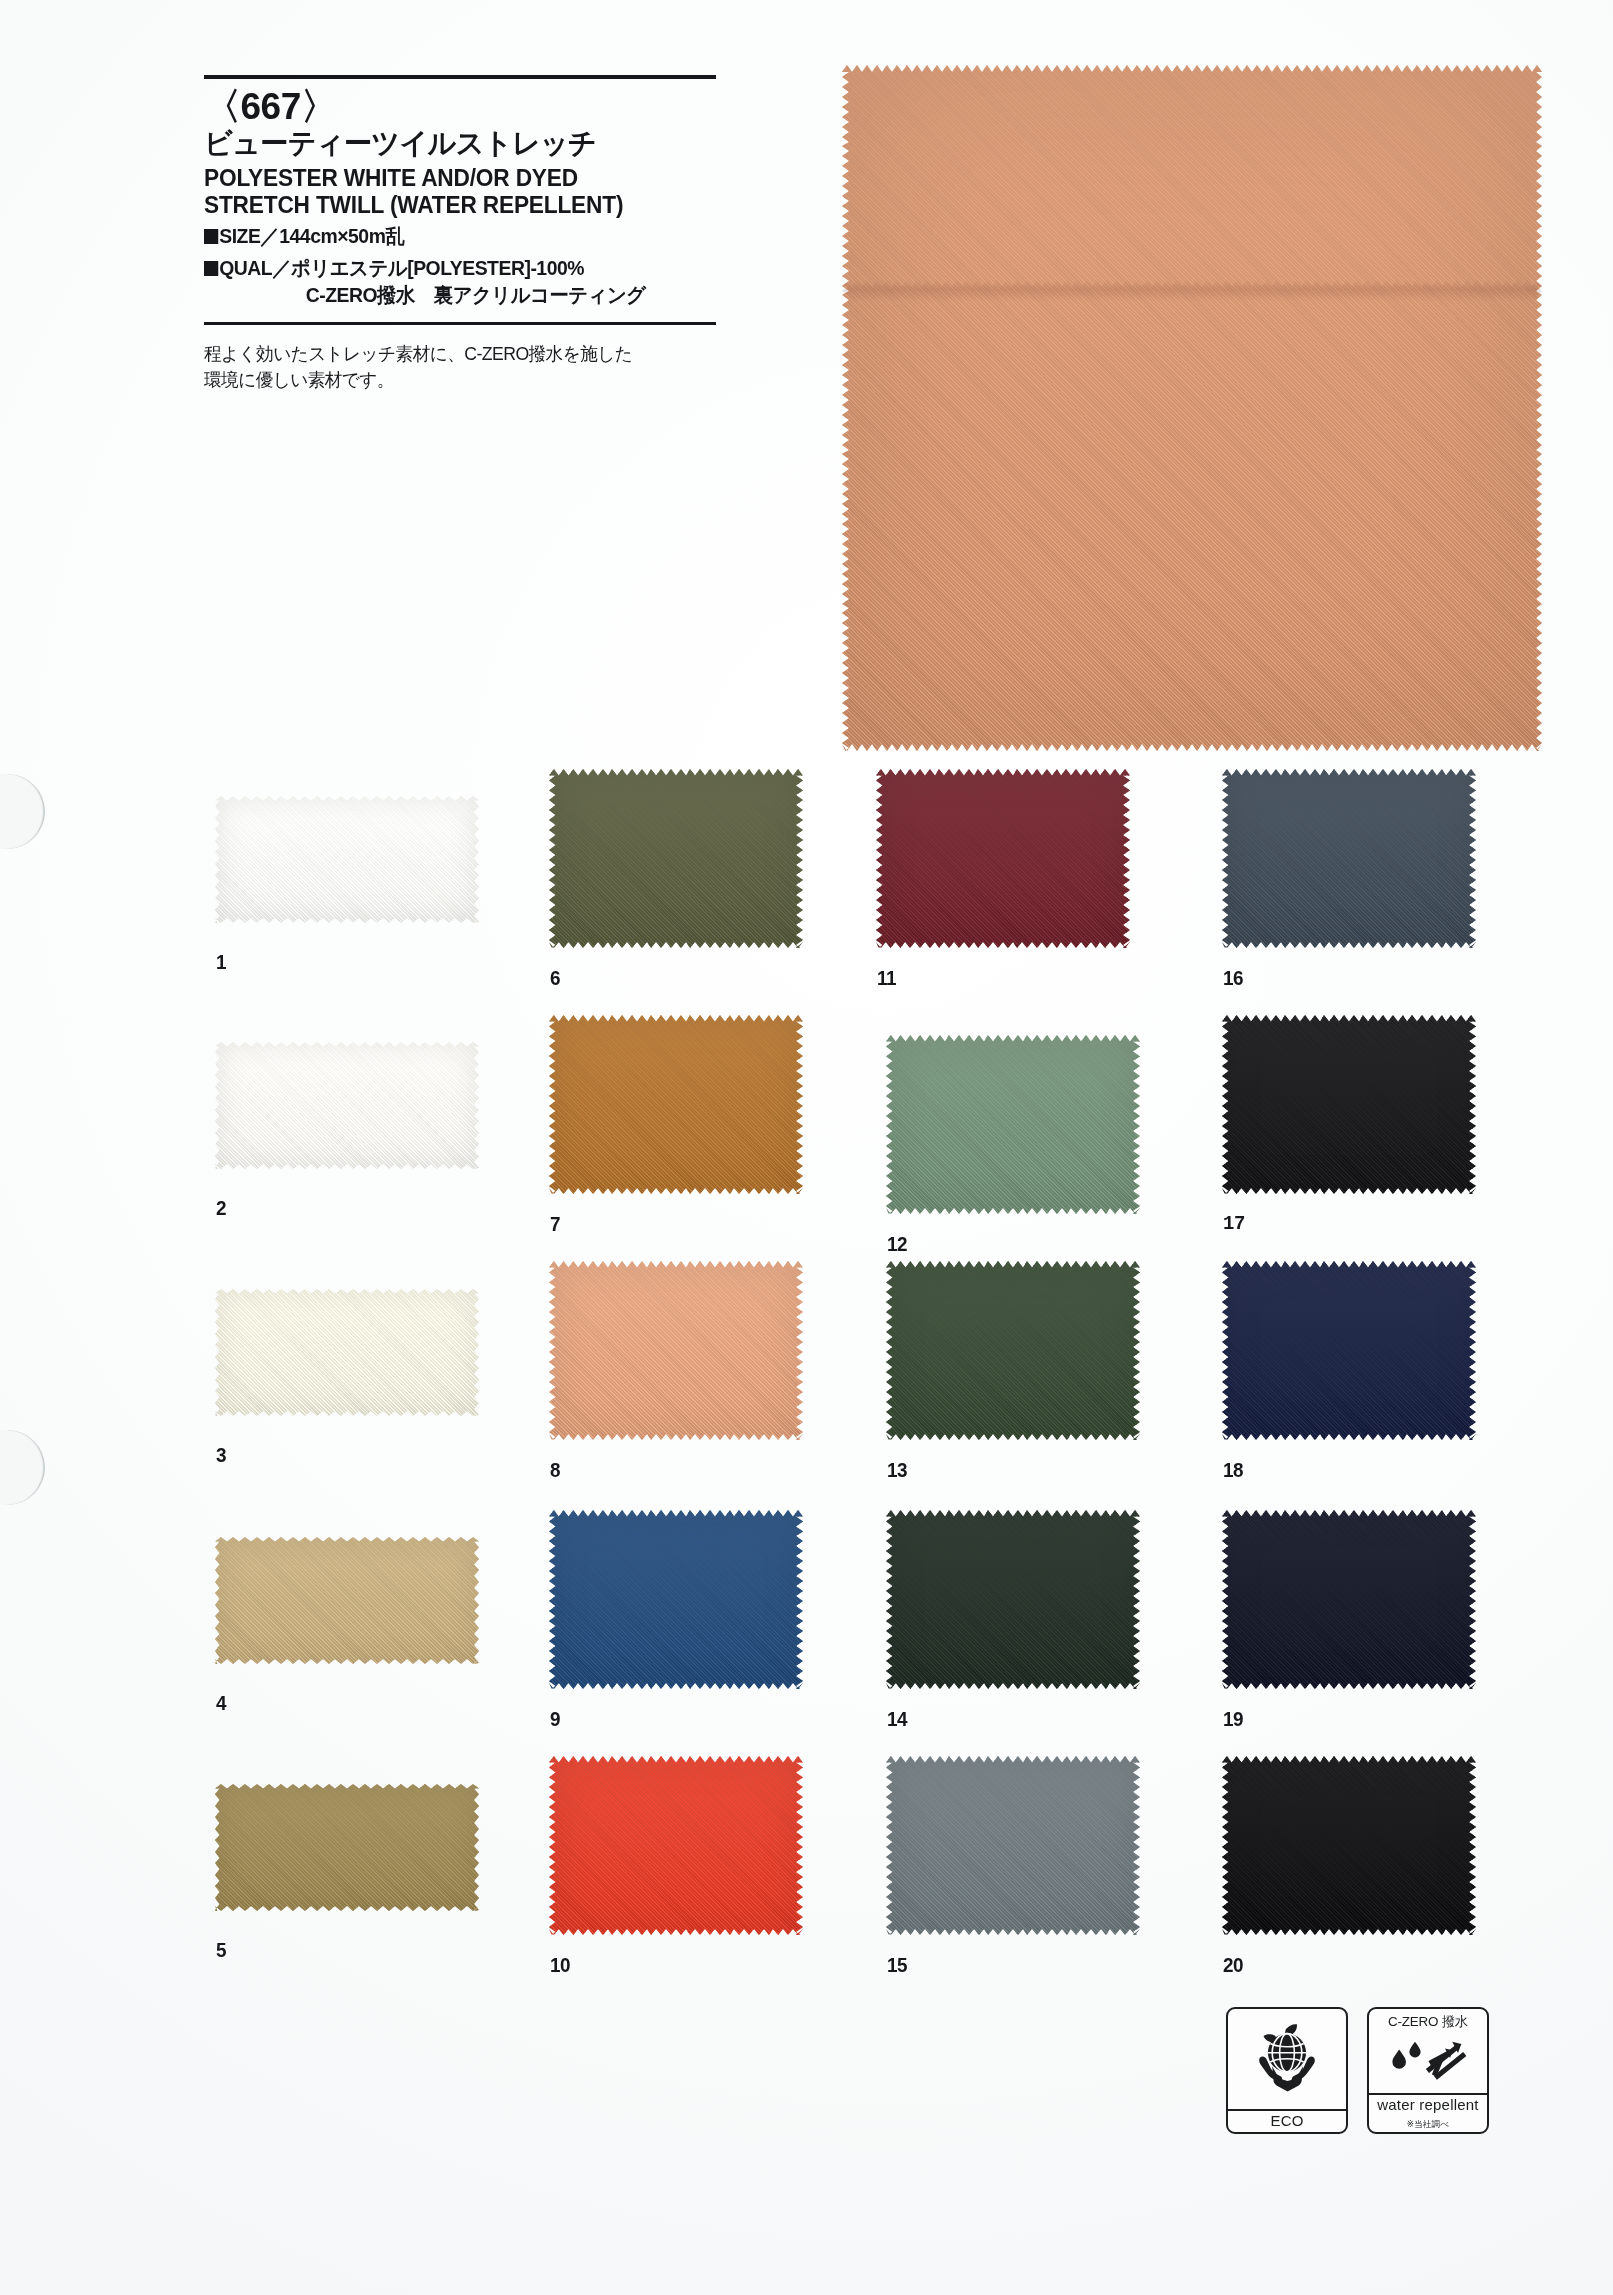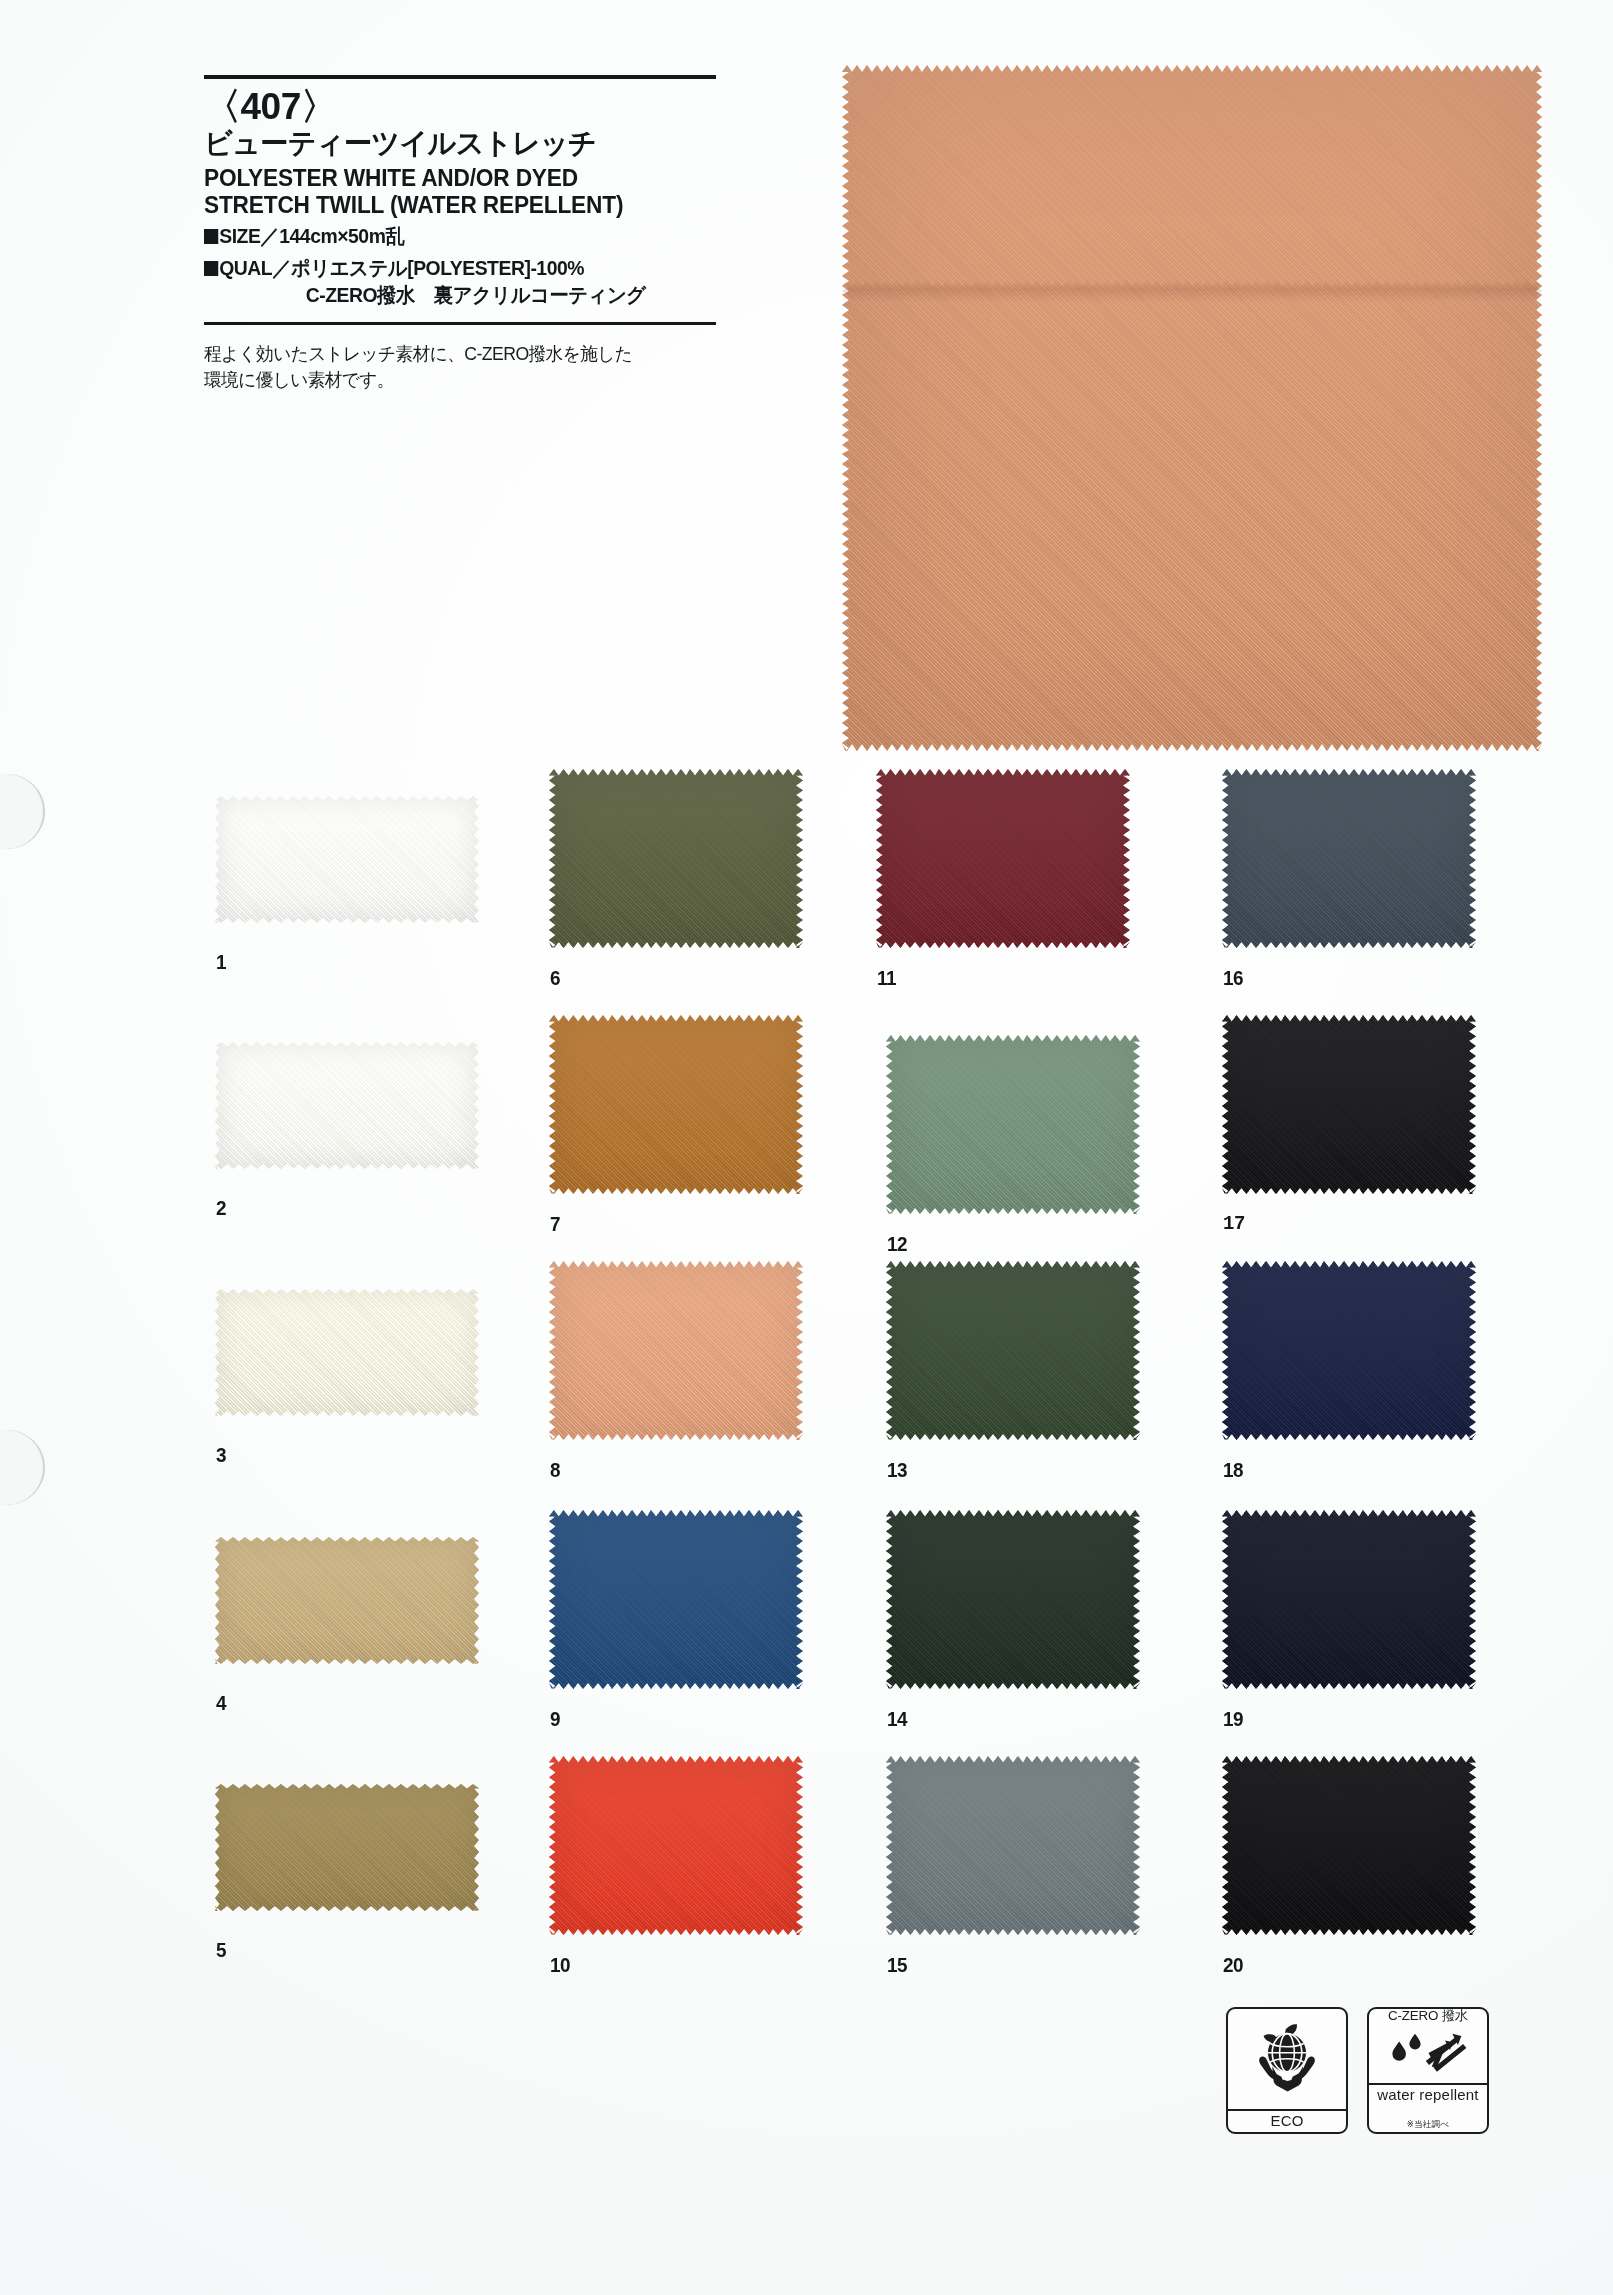--- a/index.html
+++ b/index.html
@@ -85,40 +85,40 @@
     border:2.5px solid #1b1d1f;border-radius:9px;
     background:#fdfdfd;overflow:hidden;
     display:flex;flex-direction:column;justify-content:flex-end;
   }
   .logo .art{flex:1;display:flex;align-items:center;justify-content:center;padding:3px;}
   .logo .cap{
     border-top:2.5px solid #1b1d1f;text-align:center;
     font-size:15px;color:#1b1d1f;letter-spacing:0.2px;
     padding:2px 0 3px;line-height:1.05;font-weight:400;
   }
-  .logo .cap .sub{display:block;font-size:8.5px;margin-top:17px;}
+  .logo .cap .sub{display:block;font-size:8.5px;margin-top:7px;}
   #logo-eco{width:122px;height:127px;}
   #logo-wr{width:122px;height:127px;}
   #logo-wr .toptxt{
     text-align:center;font-size:13.4px;font-weight:500;color:#1b1d1f;
     padding-top:3.5px;letter-spacing:-0.2px;
   }
 </style>
 </head>
 <body>
 
 <div id="page"></div>
 
 <div class="punch" id="punch-top"></div>
 <div class="punch" id="punch-bottom"></div>
 
 <div id="header">
   <div class="rule"></div>
 
-  <div id="code">〈407〉</div>
+  <div id="code">〈667〉</div>
   <div id="name-jp">ビューティーツイルストレッチ</div>
 
   <div id="name-en">
     <div>POLYESTER WHITE AND/OR DYED</div>
     <div>STRETCH TWILL (WATER REPELLENT)</div>
   </div>
 
   <div class="spec">
     <span class="sq"></span><span>SIZE／144cm×50m乱</span>
   </div>

